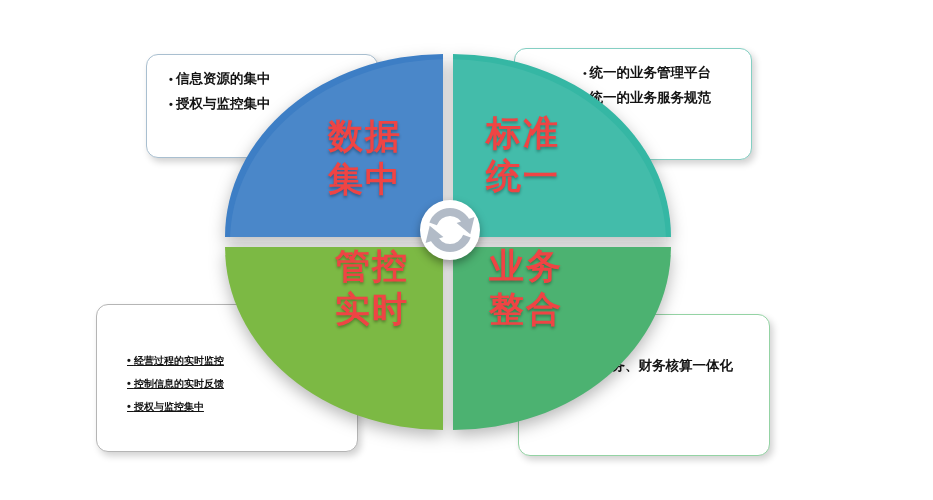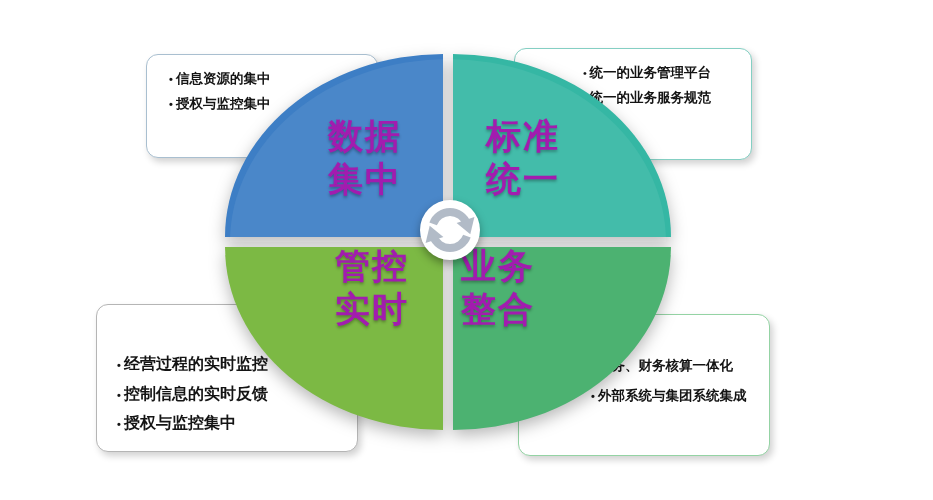--- a/index.html
+++ b/index.html
@@ -17,37 +17,37 @@
     font-size:13.5px;font-weight:bold;color:#141414;line-height:1.35;
     padding-left:13px;text-indent:-13px;margin:7px 0;
   }
   .callout li::before{content:"• ";font-size:11px;}
   .callout-tl{left:146px;top:54px;width:232px;height:104px;}
   .callout-tl ul{padding:8px 8px 8px 22px;}
   .callout-tr{left:514px;top:48px;width:238px;height:112px;}
   .callout-tr ul{padding:8px 6px 8px 68px;}
   .callout-bl{left:96px;top:304px;width:262px;height:148px;}
   .callout-bl ul{padding:40px 8px 8px 16px;}
-  .callout-bl li{font-size:16px;margin:8px 4px;}
+  .callout-bl li{font-size:10px;margin:8px 14px;text-decoration:underline;}
   .callout-br{left:518px;top:314px;width:252px;height:142px;}
   .callout-br ul{padding:30px 8px 8px 72px;}
   .callout-br li{margin:12px 0;}
   
   .circle-svg{position:absolute;left:0;top:0;width:933px;height:500px;
     filter:drop-shadow(0 6px 8px rgba(0,0,0,0.28));}
   
   .qlabel{
-    position:absolute;width:140px;text-align:center;color:#a21caf;font-weight:bold;
+    position:absolute;width:140px;text-align:center;color:#ef4444;font-weight:bold;
     font-size:35px;line-height:1.22;white-space:pre-line;letter-spacing:2px;
     text-shadow:0 2px 3px rgba(0,0,0,0.3);pointer-events:none;
   }
   .qlabel-tl{left:295px;top:115px;}
-  .qlabel-tr{left:453px;top:115px;}
+  .qlabel-tr{left:453px;top:115px;font-family:Liberation Mono, monospace;}
   .qlabel-bl{left:302px;top:245px;}
-  .qlabel-br{left:428px;top:245px;}
+  .qlabel-br{left:456px;top:245px;}
   
   .center-icon{
     position:absolute;left:412px;top:192px;width:76px;height:76px;
     filter:drop-shadow(0 4px 4px rgba(0,0,0,0.35));
   }
 </style>
 </head>
 <body>
 
 <div class="stage">
@@ -70,21 +70,20 @@
     <ul>
       <li>经营过程的实时监控</li>
       <li>控制信息的实时反馈</li>
       <li>授权与监控集中</li>
     </ul>
   </div>
 
   <div class="callout callout-br" style="border-color: rgb(148, 211, 164);">
     <ul>
       <li>业务、财务核算一体化</li>
-      <li>外部系统与集团系统集成</li>
     </ul>
   </div>
 
   <svg class="circle-svg" viewBox="0 0 933 500" xmlns="http://www.w3.org/2000/svg">
     <g transform="translate(443,237)">
       <path d="M 0 0 L -218 0 A 218 183 0 0 1 0 -183 Z" fill="#3d7ec5"></path>
     </g>
     <g transform="translate(453,237)">
       <path d="M 0 0 L 0 -183 A 218 183 0 0 1 218 0 Z" fill="#35b7a4"></path>
     </g>

